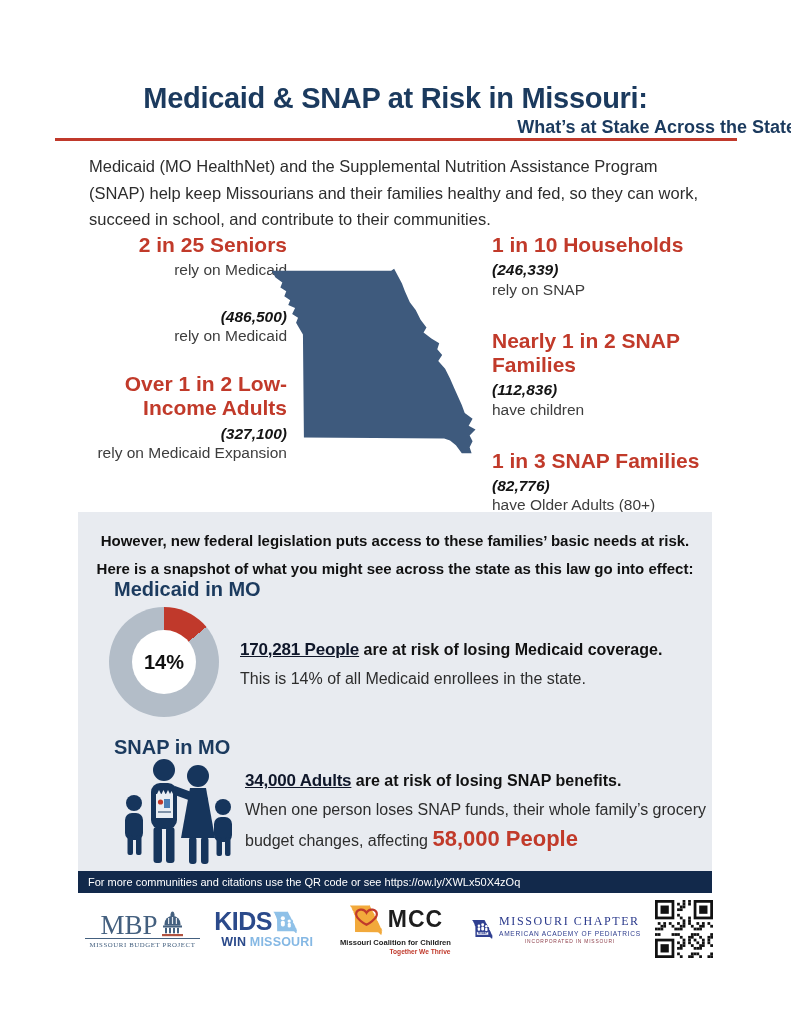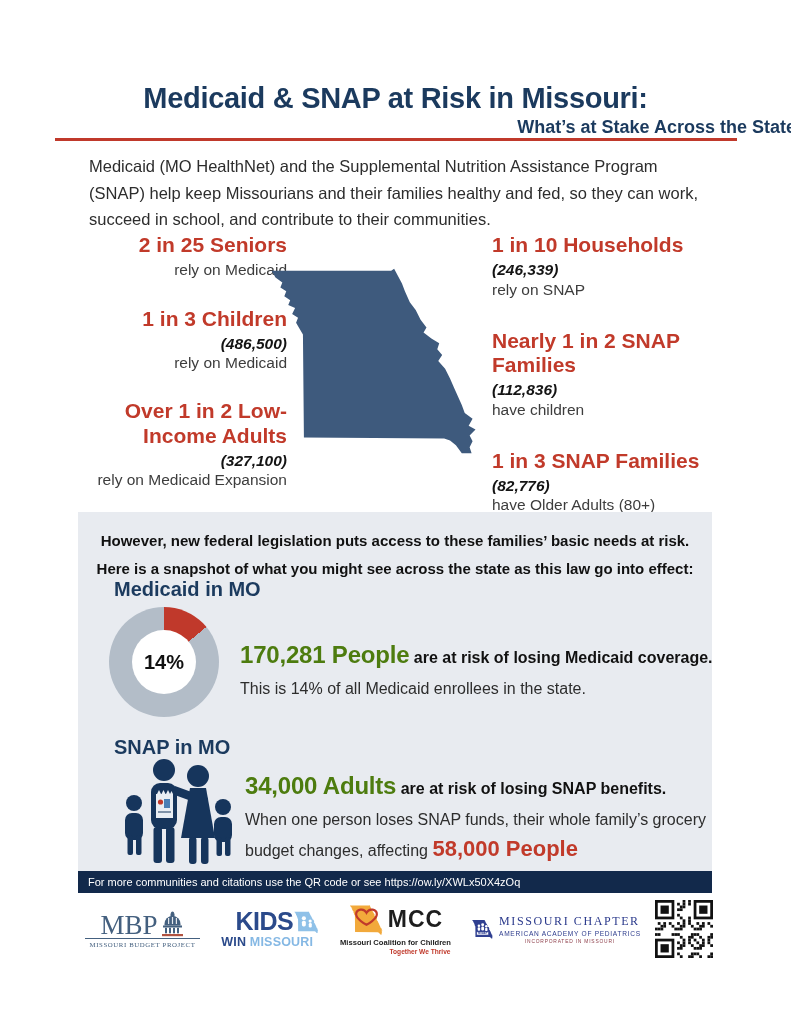--- a/index.html
+++ b/index.html
@@ -40,21 +40,21 @@
            display:flex; align-items:center; justify-content:center;
            background:conic-gradient(#c0392b 0deg 50.4deg, #b3bdc8 50.4deg 360deg); }
   .donut-hole { width:64px; height:64px; border-radius:50%; background:#fff;
                 display:flex; align-items:center; justify-content:center;
                 font-size:20px; font-weight:800; color:#111; }
 
   .impact-text { position:absolute; line-height:1.5; }
   .med-text { left:162px; top:125px; width:472px; }
   .snap-text { left:167px; top:256px; width:468px; }
   .line1 { white-space:nowrap; margin-bottom:4px; }
-  .big-red { font-size:24px; font-weight:800; color:#4d7c0f; letter-spacing:-0.2px; }
+  .big-red { font-size:17px; font-weight:800; color:#0f172a; letter-spacing:-0.2px;text-decoration:underline; }
   .bold-black { font-size:16px; font-weight:700; color:#111; }
   .detail { font-size:16px; color:#2d2d2d; line-height:1.5; }
   .big-red-inline { font-size:22px; font-weight:800; color:#c13a2a; }
 
   .family-wrap { position:absolute; left:42px; top:245px; width:116px; height:112px; }
 
   
   .footer-bar { position:absolute; left:78px; top:871px; width:634px; height:22px;
                 background:#12294b; color:#fff; font-size:11px; line-height:22px; padding-left:10px; }
 
@@ -62,21 +62,21 @@
               display:flex; align-items:center; justify-content:space-between; }
 
   .logo-mbp { width:115px; text-align:center; }
   .mbp-top { display:flex; align-items:flex-end; justify-content:center; gap:2px;
              border-bottom:1.5px solid #44607f; padding-bottom:1px; }
   .mbp-abbr { font-family:"Liberation Serif", serif; font-size:27px; color:#44607f; line-height:0.9; }
   .mbp-name { font-family:"Liberation Serif", serif; font-size:6.8px; letter-spacing:0.6px;
               color:#44607f; margin-top:2px; }
 
   .logo-kidswin { width:106px; text-align:center; }
-  .kw-row1 { display:flex; align-items:center; justify-content:flex-end; gap:0; }
+  .kw-row1 { display:flex; align-items:center; justify-content:flex-start; gap:0; }
   .kw-kids { font-size:25px; font-weight:800; color:#2b4a8b; letter-spacing:-0.5px; line-height:1; }
   .kw-row2 { font-size:12.5px; font-weight:800; letter-spacing:0.2px; margin-top:1px; }
   .kw-win { color:#2b4a8b; }
   .kw-mo { color:#85b8e4; }
 
   .logo-mcc { width:122px; text-align:center; }
   .mcc-row { display:flex; align-items:center; justify-content:center; gap:3px; }
   .mcc-abbr { font-size:23px; font-weight:700; color:#1d1d1d; letter-spacing:1px; }
   .mcc-name { font-size:7.6px; font-weight:700; color:#1d1d1d; margin-top:2px; }
   .mcc-tagline { font-size:6.6px; font-weight:700; color:#c0392b; text-align:right; padding-right:6px; margin-top:1px; }
@@ -108,21 +108,20 @@
   <div class="subtitle">What’s at Stake Across the State</div>
   <div class="divider"></div>
   <div class="intro">Medicaid (MO HealthNet) and the Supplemental Nutrition Assistance Program (SNAP) help keep Missourians and their families healthy and fed, so they can work, succeed in school, and contribute to their communities.</div>
 
   <div class="stats-col stats-left">
     <div class="stat-block">
       <div class="stat-headline">2 in 25 Seniors</div>
       <div class="stat-caption">rely on Medicaid</div>
     </div>
     <div class="stat-block">
-      <div class="stat-headline">1 in 3 Children</div>
       <div class="stat-number">(486,500)</div>
       <div class="stat-caption">rely on Medicaid</div>
     </div>
     <div class="stat-block">
       <div class="stat-headline">Over 1 in 2 Low-Income Adults</div>
       <div class="stat-number">(327,100)</div>
       <div class="stat-caption">rely on Medicaid Expansion</div>
     </div>
   </div>
 

